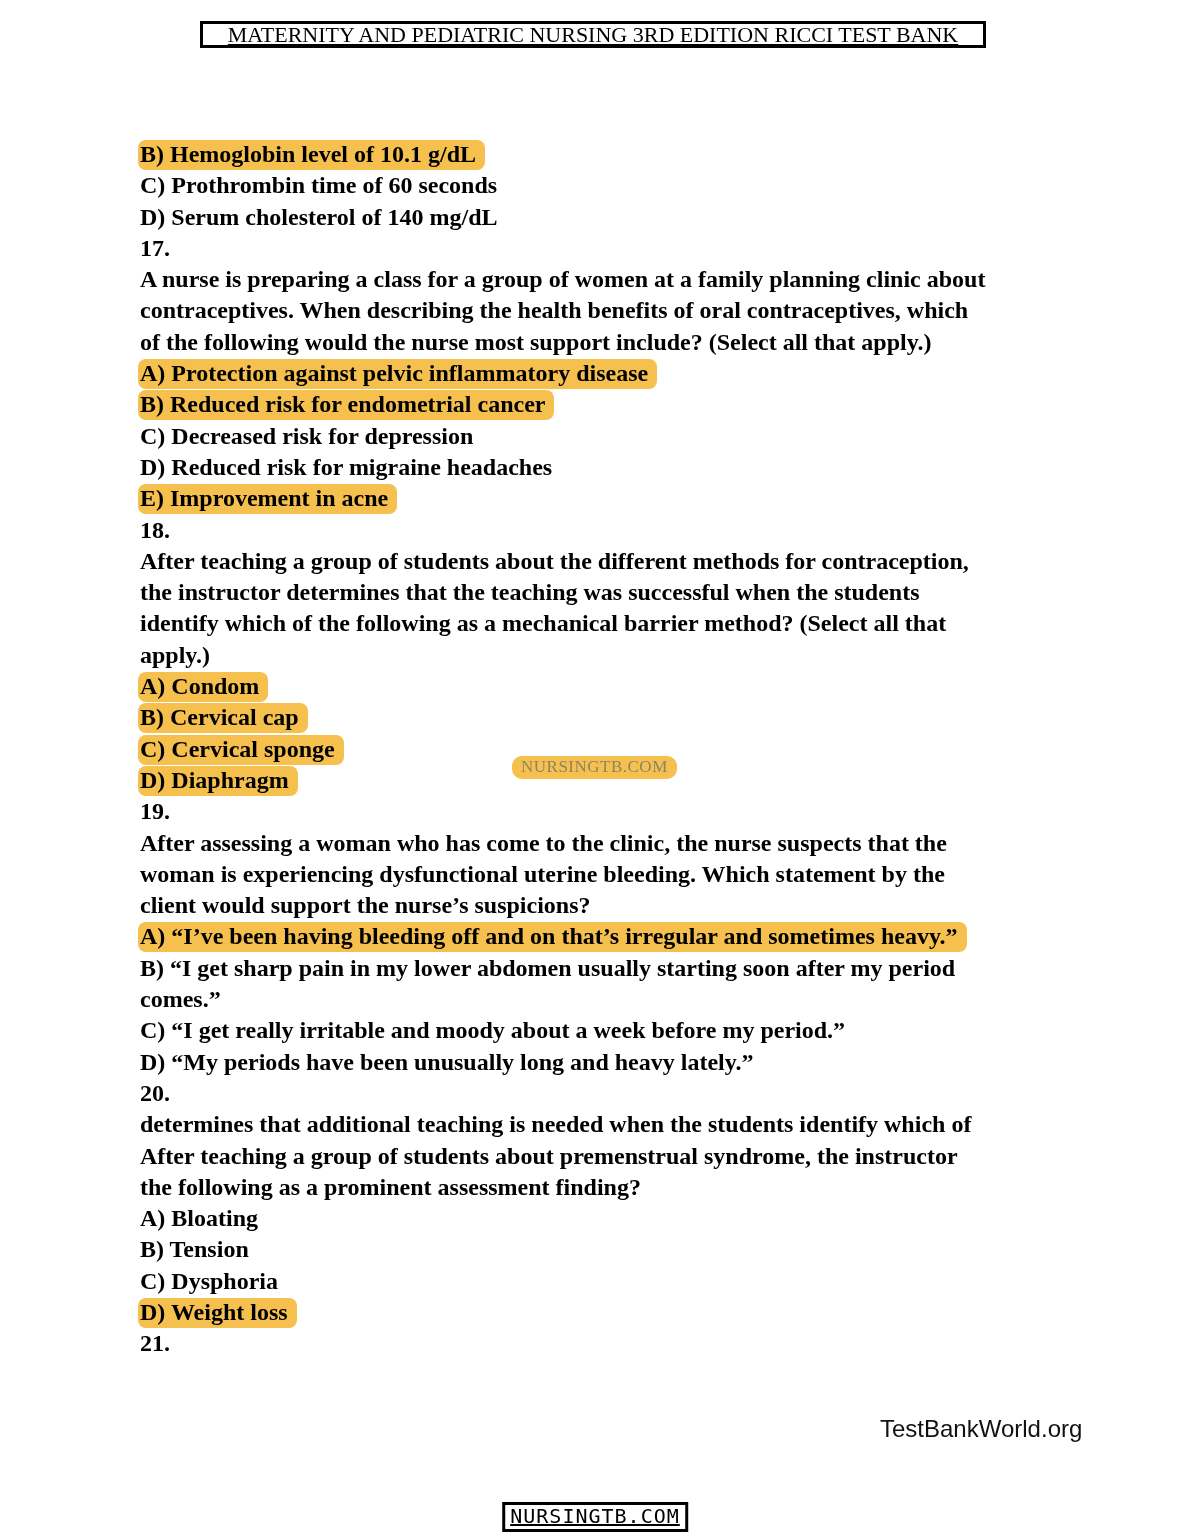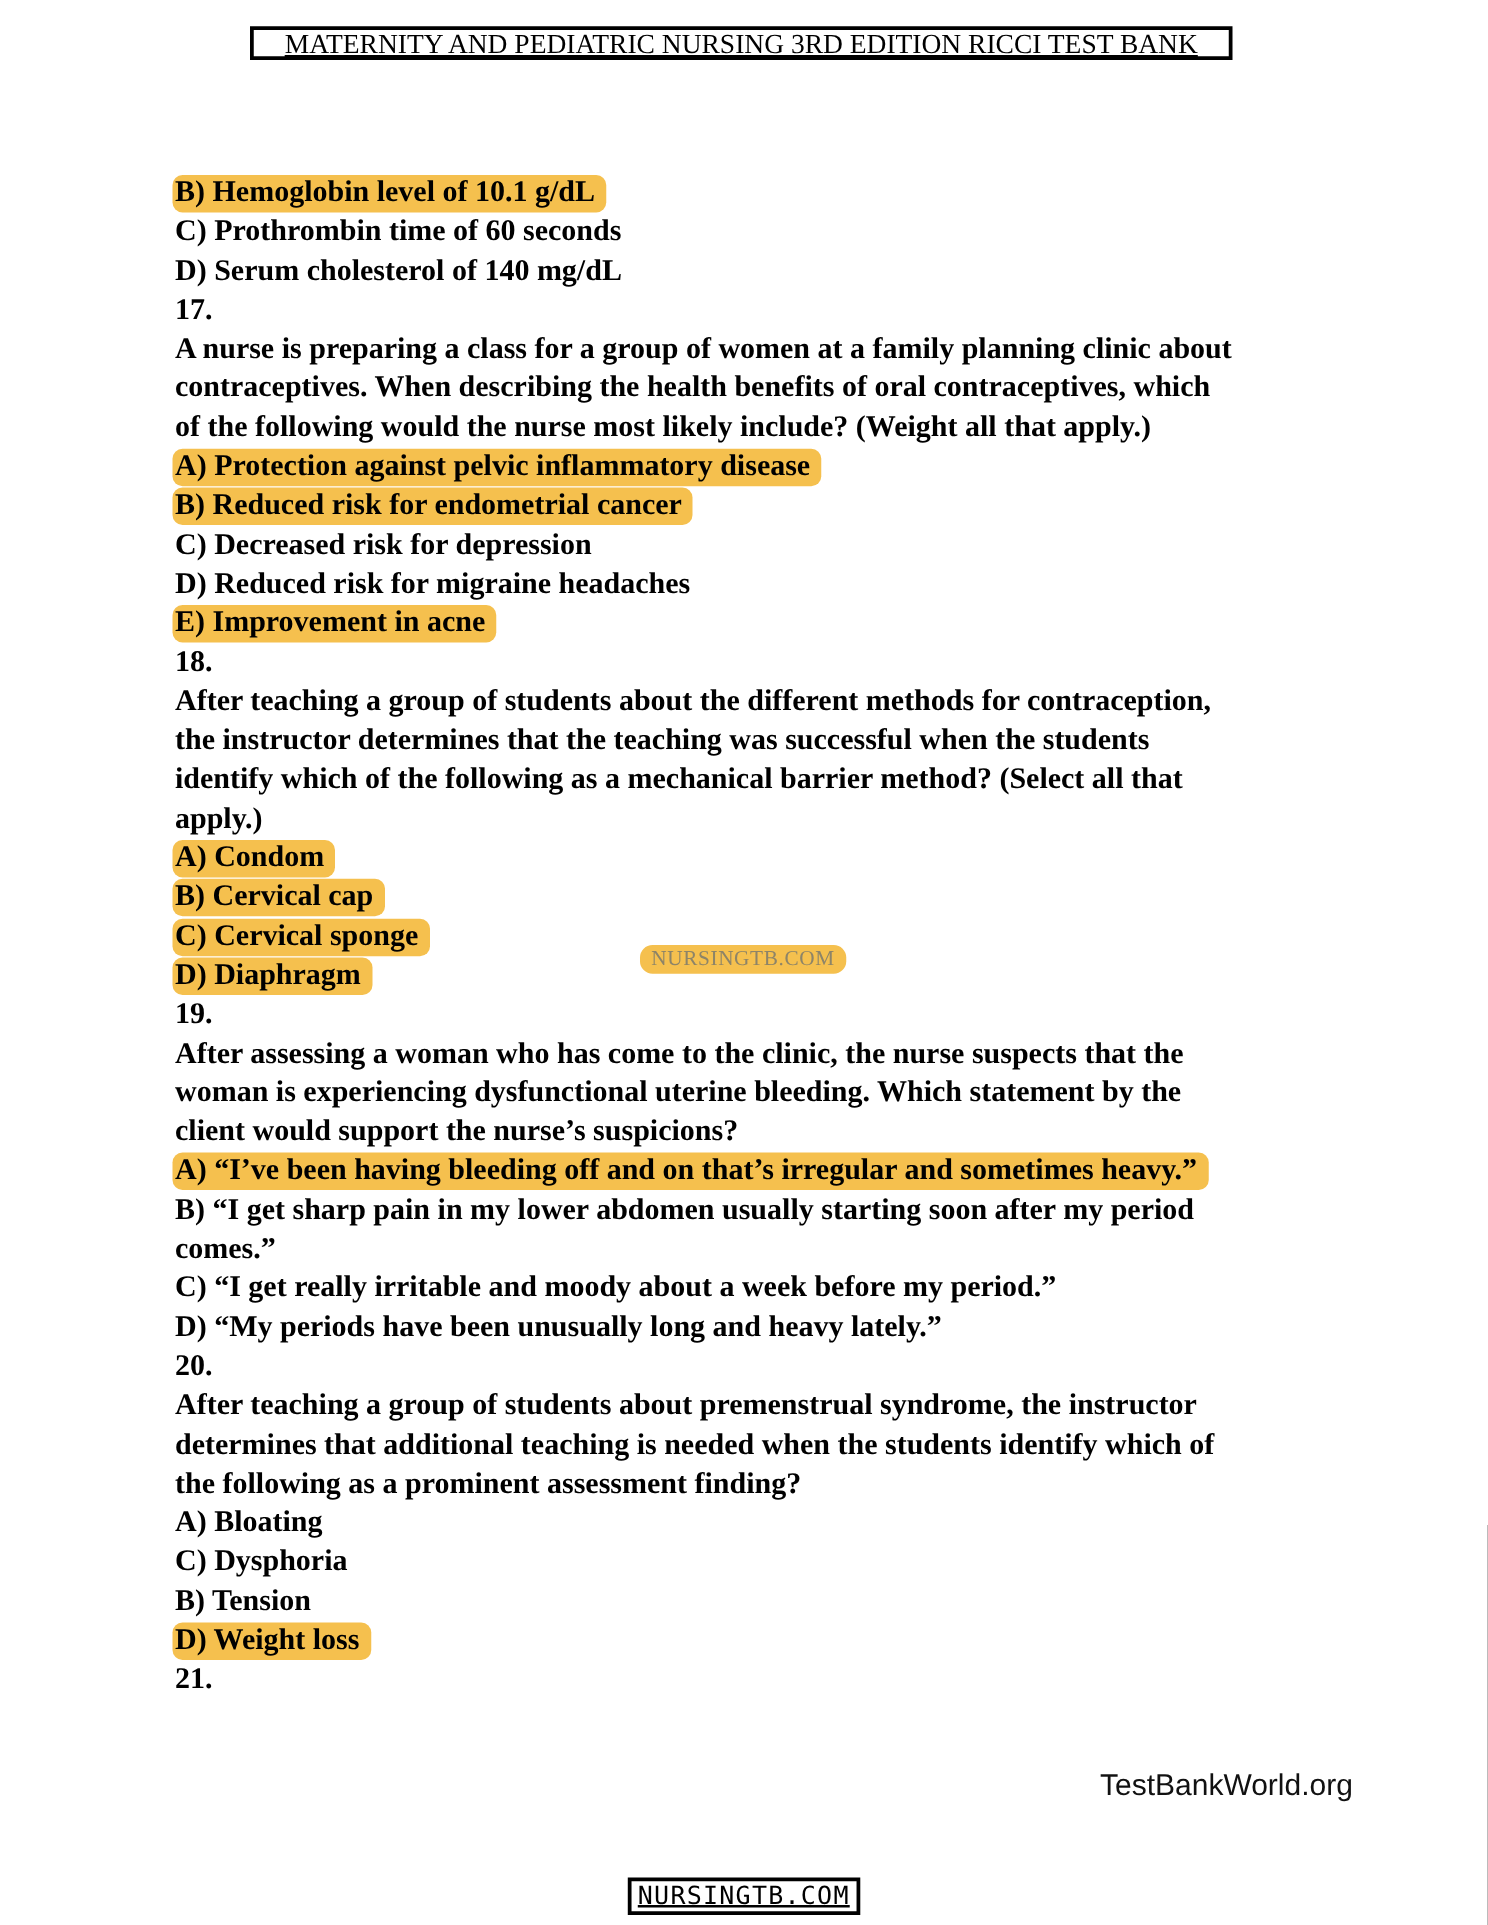--- a/index.html
+++ b/index.html
@@ -105,21 +105,21 @@
     <span class="header-title">MATERNITY AND PEDIATRIC NURSING 3RD EDITION RICCI TEST BANK</span>
   </div>
 
   <div class="body-lines">
       <div class="text-line"><span class="hl">B) Hemoglobin level of 10.1 g/dL</span></div>
       <div class="text-line"><span>C) Prothrombin time of 60 seconds</span></div>
       <div class="text-line"><span>D) Serum cholesterol of 140 mg/dL</span></div>
       <div class="text-line"><span>17.</span></div>
       <div class="text-line"><span>A nurse is preparing a class for a group of women at a family planning clinic about</span></div>
       <div class="text-line"><span>contraceptives. When describing the health benefits of oral contraceptives, which</span></div>
-      <div class="text-line"><span>of the following would the nurse most likely include? (Weight all that apply.)</span></div>
+      <div class="text-line"><span>of the following would the nurse most support include? (Select all that apply.)</span></div>
       <div class="text-line"><span class="hl">A) Protection against pelvic inflammatory disease</span></div>
       <div class="text-line"><span class="hl">B) Reduced risk for endometrial cancer</span></div>
       <div class="text-line"><span>C) Decreased risk for depression</span></div>
       <div class="text-line"><span>D) Reduced risk for migraine headaches</span></div>
       <div class="text-line"><span class="hl">E) Improvement in acne</span></div>
       <div class="text-line"><span>18.</span></div>
       <div class="text-line"><span>After teaching a group of students about the different methods for contraception,</span></div>
       <div class="text-line"><span>the instructor determines that the teaching was successful when the students</span></div>
       <div class="text-line"><span>identify which of the following as a mechanical barrier method? (Select all that</span></div>
       <div class="text-line"><span>apply.)</span></div>
@@ -130,26 +130,26 @@
       <div class="text-line"><span>19.</span></div>
       <div class="text-line"><span>After assessing a woman who has come to the clinic, the nurse suspects that the</span></div>
       <div class="text-line"><span>woman is experiencing dysfunctional uterine bleeding. Which statement by the</span></div>
       <div class="text-line"><span>client would support the nurse’s suspicions?</span></div>
       <div class="text-line"><span class="hl">A) “I’ve been having bleeding off and on that’s irregular and sometimes heavy.”</span></div>
       <div class="text-line"><span>B) “I get sharp pain in my lower abdomen usually starting soon after my period</span></div>
       <div class="text-line"><span>comes.”</span></div>
       <div class="text-line"><span>C) “I get really irritable and moody about a week before my period.”</span></div>
       <div class="text-line"><span>D) “My periods have been unusually long and heavy lately.”</span></div>
       <div class="text-line"><span>20.</span></div>
+      <div class="text-line"><span>determines that additional teaching is needed when the students identify which of</span></div>
       <div class="text-line"><span>After teaching a group of students about premenstrual syndrome, the instructor</span></div>
-      <div class="text-line"><span>determines that additional teaching is needed when the students identify which of</span></div>
       <div class="text-line"><span>the following as a prominent assessment finding?</span></div>
       <div class="text-line"><span>A) Bloating</span></div>
+      <div class="text-line"><span>B) Tension</span></div>
       <div class="text-line"><span>C) Dysphoria</span></div>
-      <div class="text-line"><span>B) Tension</span></div>
       <div class="text-line"><span class="hl">D) Weight loss</span></div>
       <div class="text-line"><span>21.</span></div>
     </div>
 
   <span class="watermark">NURSINGTB.COM</span>
 
   <span class="footer-site">TestBankWorld.org</span>
 
   <span class="footer-badge">NURSINGTB.COM</span>
 

